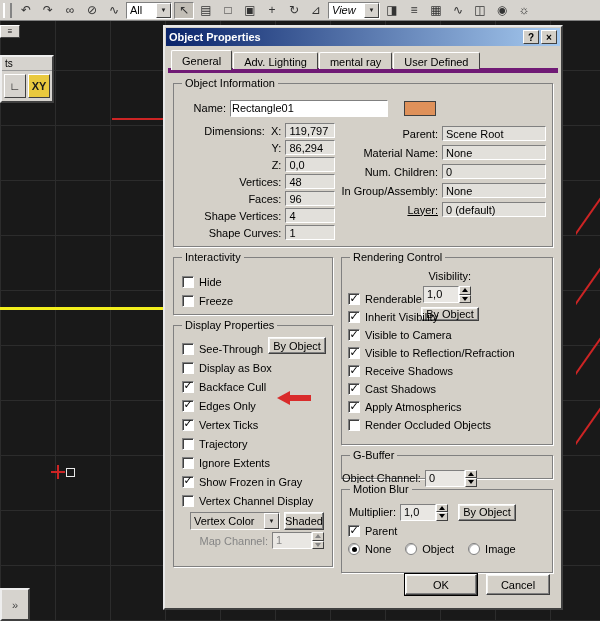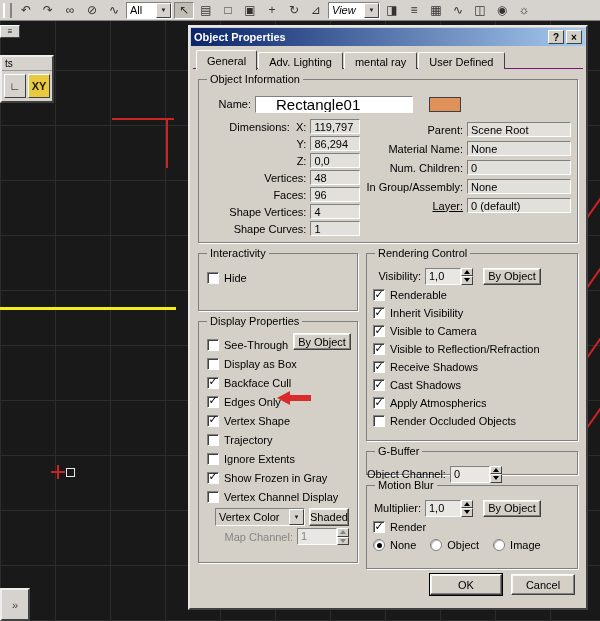--- a/index.html
+++ b/index.html
@@ -41,43 +41,43 @@
   .mb-btn{width:22px;height:24px;display:flex;align-items:center;justify-content:center;
     border:1px solid;border-color:#fff #404040 #404040 #fff;background:#d6d3ce;font-weight:bold;box-sizing:border-box;}
   .mb-btn.xy{background:#e9c93e;color:#1a1a1a;}
   .cornerbox{position:absolute;left:0;top:588px;width:30px;height:33px;background:#d6d3ce;
     border:2px solid;border-color:#eee #404040 #404040 #eee;box-sizing:border-box;
     display:flex;align-items:center;justify-content:center;color:#444;}
   .chip{position:absolute;left:0;top:25px;width:20px;height:13px;background:#d6d3ce;
     border:1px solid;border-color:#fff #404040 #404040 #fff;font-size:8px;display:flex;align-items:center;justify-content:center;box-sizing:border-box;}
 
   
-  .dialog{position:absolute;left:188px;top:25px;width:400px;height:585px;background:#d4d0c8;
+  .dialog{position:absolute;left:163px;top:25px;width:400px;height:585px;background:#d4d0c8;
     border:2px solid;border-color:#e8e8e8 #404040 #404040 #e8e8e8;box-sizing:border-box;z-index:10;}
   .titlebar{position:absolute;left:1px;top:1px;right:1px;height:18px;
     background:linear-gradient(to right,#0a246a,#a6caf0);display:flex;align-items:center;padding:0 3px;box-sizing:border-box;}
   .titlebar .t{color:#fff;font-weight:bold;flex:1;}
   .tb-btn{width:16px;height:14px;background:#d4d0c8;border:1px solid;border-color:#fff #404040 #404040 #fff;
     font-size:10px;font-weight:bold;display:flex;align-items:center;justify-content:center;margin-left:2px;box-sizing:border-box;}
   .tabs{position:absolute;left:6px;top:22px;height:20px;display:flex;align-items:flex-end;z-index:2;}
   .tab{height:17px;padding:1px 10px 0;background:#d4d0c8;border:1px solid #404040;border-bottom:none;
     border-top-color:#fff;border-left-color:#fff;border-radius:2px 2px 0 0;margin-right:1px;
     display:flex;align-items:center;box-sizing:border-box;}
   .tab.active{height:20px;position:relative;top:1px;}
-  .content{position:absolute;left:3px;right:3px;top:41px;bottom:3px;border-top:1px solid #701a75;}
+  .content{position:absolute;left:3px;right:3px;top:41px;bottom:3px;border-top:5px solid #701a75;}
 
   .grp{position:relative;border:1px solid #808080;box-shadow:1px 1px 0 #fff;background:#d4d0c8;box-sizing:border-box;}
   .legend{position:absolute;top:-7px;left:8px;background:#d4d0c8;padding:0 3px;line-height:12px;}
 
   .row{display:flex;align-items:center;gap:4px;}
   .lbl{text-align:right;white-space:nowrap;}
   .field{background:#e2e0db;border:1px solid;border-color:#808080 #fff #fff #808080;
     height:15px;line-height:15px;padding:0 3px;box-sizing:border-box;overflow:hidden;white-space:nowrap;}
   .namefield{background:#fff;border:1px solid;border-color:#808080 #fff #fff #808080;height:17px;
-    font-family:inherit;font-size:15px;padding:0 20px;box-sizing:border-box;}
+    font-family:inherit;font-size:11px;padding:0 1px;box-sizing:border-box;}
   .swatch{width:30px;height:13px;border:1px solid #404040;display:inline-block;}
 
   .btn{background:#d4d0c8;border:1px solid;border-color:#fff #404040 #404040 #fff;
     box-shadow:inset -1px -1px 0 #808080,inset 1px 1px 0 #f4f4f2;
     display:flex;align-items:center;justify-content:center;box-sizing:border-box;height:18px;}
   .btn.default{outline:1px solid #000;}
 
   .cbrow{display:flex;align-items:center;gap:5px;height:19px;}
   .cb{width:12px;height:12px;background:#fff;border:1px solid;border-color:#808080 #fff #fff #808080;
     box-shadow:inset 1px 1px 0 #404040;display:flex;align-items:center;justify-content:center;
@@ -249,20 +249,24 @@
 
       <div style="display:flex;gap:8px;margin:10px 5px 0;">
         <div style="width:160px;">
 
           <div class="grp" style="height:58px;padding:14px 8px 0;">
             <span class="legend">Interactivity</span>
             <label class="cbrow">
               <span class="cb"></span>
               <span>Hide</span>
             </label>
+            <label class="cbrow">
+              <span class="cb"></span>
+              <span>Freeze</span>
+            </label>
           </div>
 
           <div class="grp" style="height:242px;margin-top:10px;padding:13px 8px 0;">
             <span class="legend">Display Properties</span>
             <div class="btn" style="position:absolute;right:6px;top:11px;width:58px;height:17px;">By Object</div>
             <label class="cbrow">
               <span class="cb"></span>
               <span>See-Through</span>
             </label>
             <label class="cbrow">
@@ -272,21 +276,21 @@
             <label class="cbrow">
               <span class="cb on"></span>
               <span>Backface Cull</span>
             </label>
             <label class="cbrow">
               <span class="cb on"></span>
               <span>Edges Only</span>
             </label>
             <label class="cbrow">
               <span class="cb on"></span>
-              <span>Vertex Shape</span>
+              <span>Vertex Ticks</span>
             </label>
             <label class="cbrow">
               <span class="cb"></span>
               <span>Trajectory</span>
             </label>
             <label class="cbrow">
               <span class="cb"></span>
               <span>Ignore Extents</span>
             </label>
             <label class="cbrow">
@@ -314,21 +318,21 @@
                   </span>
               </span>
             </div>
           </div>
         </div>
 
         <div style="flex:1;">
 
           <div class="grp" style="height:188px;padding:12px 6px 0;">
             <span class="legend">Rendering Control</span>
-            <div class="row" style="height:20px;">
+            <div class="row" style="height:20px;flex-direction:column;">
               <span class="lbl" style="width:48px;">Visibility:</span>
               <span class="spinfield">
                 <span class="sf">1,0</span>
                 <span class="spin">
                     <span class="su"></span>
                     <span class="sd"></span>
                   </span>
               </span>
               <div class="btn" style="width:58px;height:17px;margin-left:6px;">By Object</div>
             </div>
@@ -388,21 +392,21 @@
                 <span class="sf">1,0</span>
                 <span class="spin">
                     <span class="su"></span>
                     <span class="sd"></span>
                   </span>
               </span>
               <div class="btn" style="width:58px;height:17px;margin-left:6px;">By Object</div>
             </div>
             <label class="cbrow" style="height:18px;">
               <span class="cb on"></span>
-              <span>Render</span>
+              <span>Parent</span>
             </label>
             <div class="row" style="height:18px;gap:14px;">
               <label class="cbrow" style="height:18px;">
                 <span class="rb on"></span>
                 <span>None</span>
               </label>
               <label class="cbrow" style="height:18px;">
                 <span class="rb"></span>
                 <span>Object</span>
               </label>

